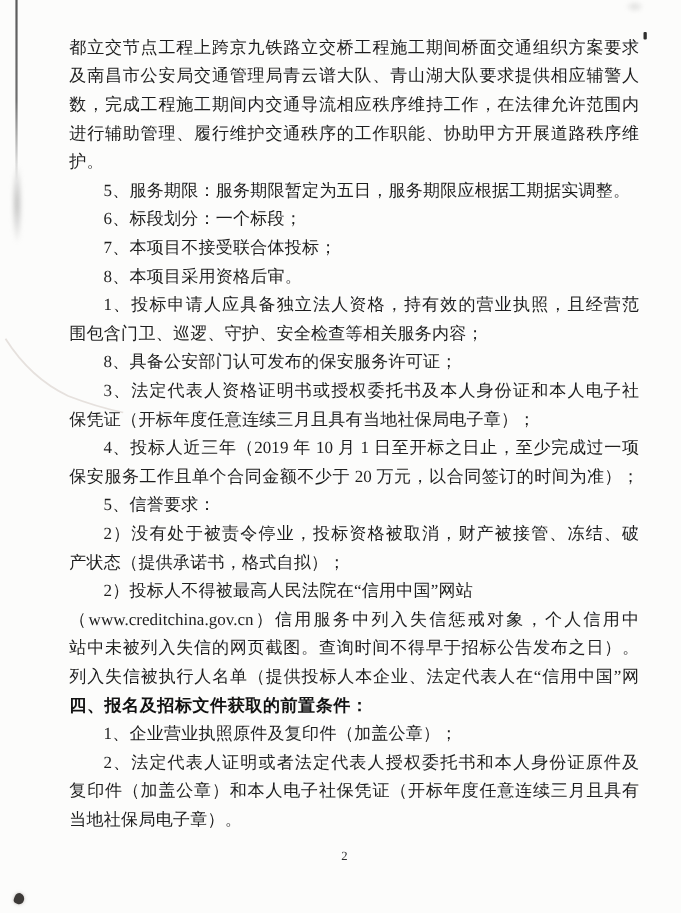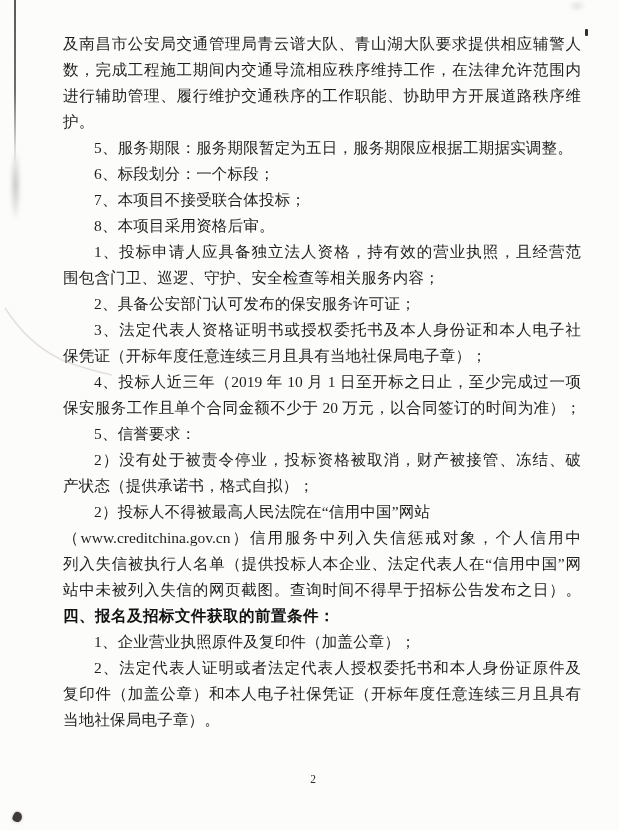--- a/index.html
+++ b/index.html
@@ -71,42 +71,43 @@
   <div class="scan-edge-line"></div>
   <div class="scan-smudge"></div>
   <svg class="scan-arc" width="130" height="90" viewBox="0 0 130 90">
     <path d="M5,10 Q28,46 62,62 Q88,72 112,77" fill="none" stroke="#cfc5bf" stroke-width="1.6" opacity="0.5"></path>
   </svg>
   <div class="scan-speck-bottom-left"></div>
   <div class="scan-speck-top-right"></div>
   <div class="scan-blur-top-right"></div>
 
   <div class="content">
+      <div class="line fill">都立交节点工程上跨京九铁路立交桥工程施工期间桥面交通组织方案要求</div>
       <div class="line fill">及南昌市公安局交通管理局青云谱大队、青山湖大队要求提供相应辅警人</div>
       <div class="line fill">数，完成工程施工期间内交通导流相应秩序维持工作，在法律允许范围内</div>
       <div class="line fill">进行辅助管理、履行维护交通秩序的工作职能、协助甲方开展道路秩序维</div>
       <div class="line plain">护。</div>
       <div class="line indent">5、服务期限：服务期限暂定为五日，服务期限应根据工期据实调整。</div>
       <div class="line indent">6、标段划分：一个标段；</div>
       <div class="line indent">7、本项目不接受联合体投标；</div>
       <div class="line indent">8、本项目采用资格后审。</div>
       <div class="line indent fill">1、投标申请人应具备独立法人资格，持有效的营业执照，且经营范</div>
       <div class="line plain">围包含门卫、巡逻、守护、安全检查等相关服务内容；</div>
-      <div class="line indent">2、具备公安部门认可发布的保安服务许可证；</div>
+      <div class="line indent">8、具备公安部门认可发布的保安服务许可证；</div>
       <div class="line indent fill">3、法定代表人资格证明书或授权委托书及本人身份证和本人电子社</div>
       <div class="line plain">保凭证（开标年度任意连续三月且具有当地社保局电子章）；</div>
       <div class="line indent fill">4、投标人近三年（2019 年 10 月 1 日至开标之日止，至少完成过一项</div>
       <div class="line fill">保安服务工作且单个合同金额不少于 20 万元，以合同签订的时间为准）；</div>
       <div class="line indent">5、信誉要求：</div>
       <div class="line indent fill">2）没有处于被责令停业，投标资格被取消，财产被接管、冻结、破</div>
       <div class="line plain">产状态（提供承诺书，格式自拟）；</div>
       <div class="line indent">2）投标人不得被最高人民法院在“信用中国”网站</div>
       <div class="line fill">（www.creditchina.gov.cn）信用服务中列入失信惩戒对象，个人信用中</div>
+      <div class="line fill">站中未被列入失信的网页截图。查询时间不得早于招标公告发布之日）。</div>
       <div class="line fill">列入失信被执行人名单（提供投标人本企业、法定代表人在“信用中国”网</div>
-      <div class="line fill">站中未被列入失信的网页截图。查询时间不得早于招标公告发布之日）。</div>
       <div class="line heading">四、报名及招标文件获取的前置条件：</div>
       <div class="line indent">1、企业营业执照原件及复印件（加盖公章）；</div>
       <div class="line indent fill">2、法定代表人证明或者法定代表人授权委托书和本人身份证原件及</div>
       <div class="line fill">复印件（加盖公章）和本人电子社保凭证（开标年度任意连续三月且具有</div>
       <div class="line plain">当地社保局电子章）。</div>
     </div>
 
   <div class="page-number">2</div>
 
 </div>

